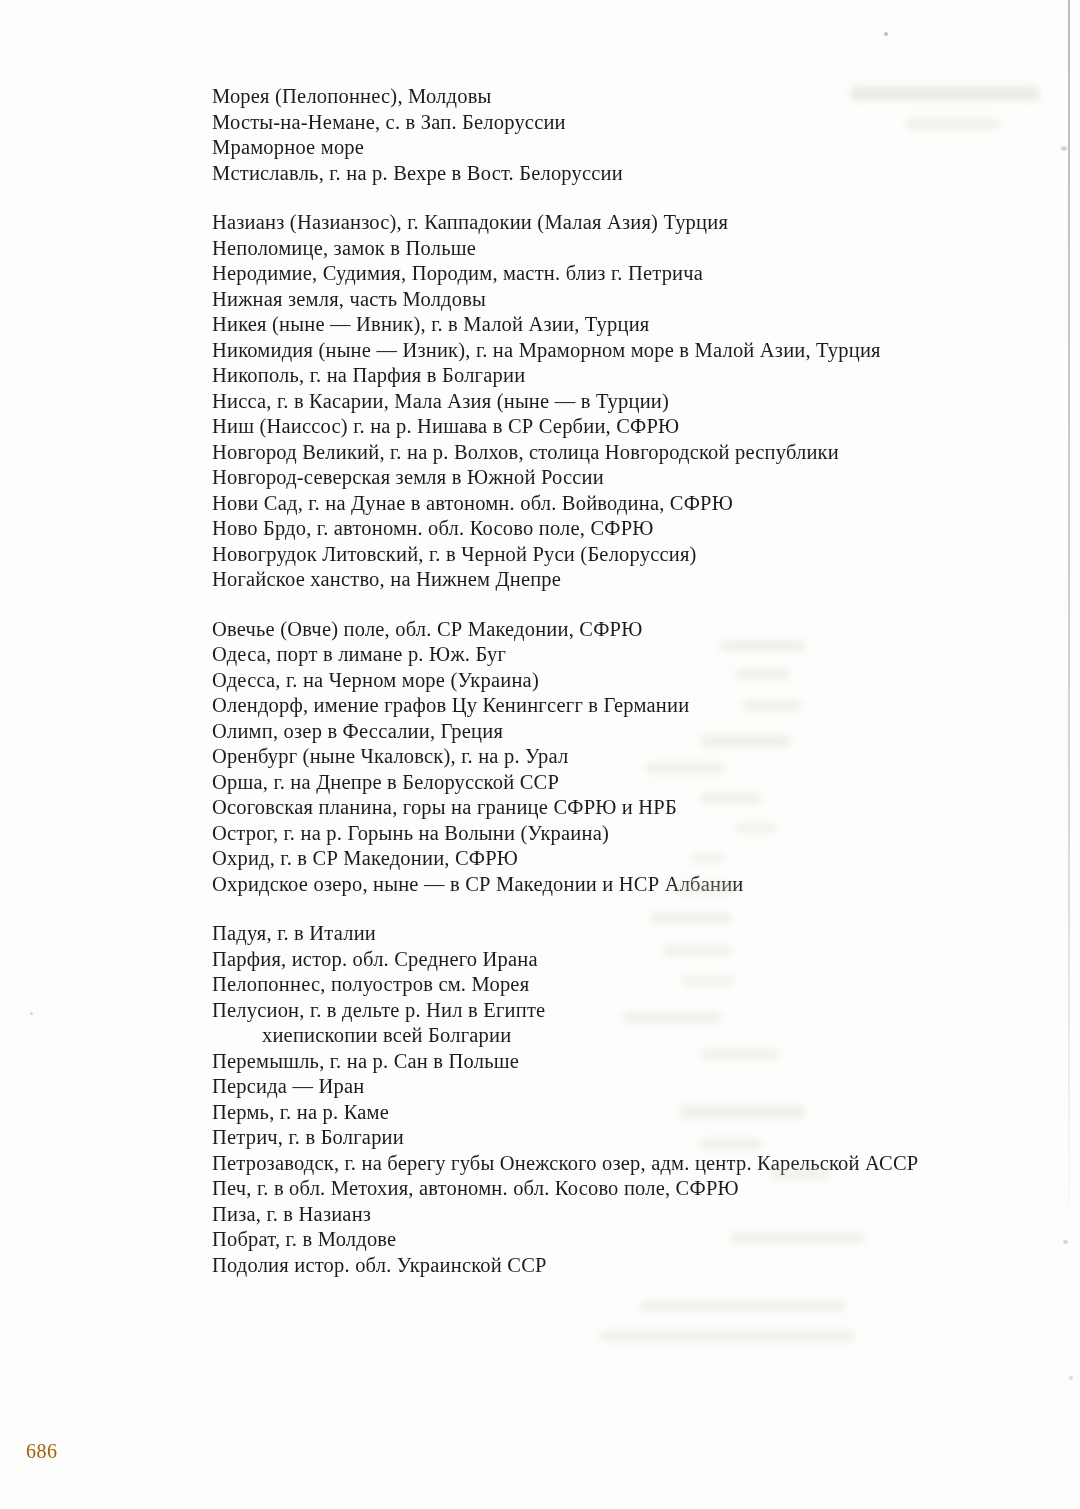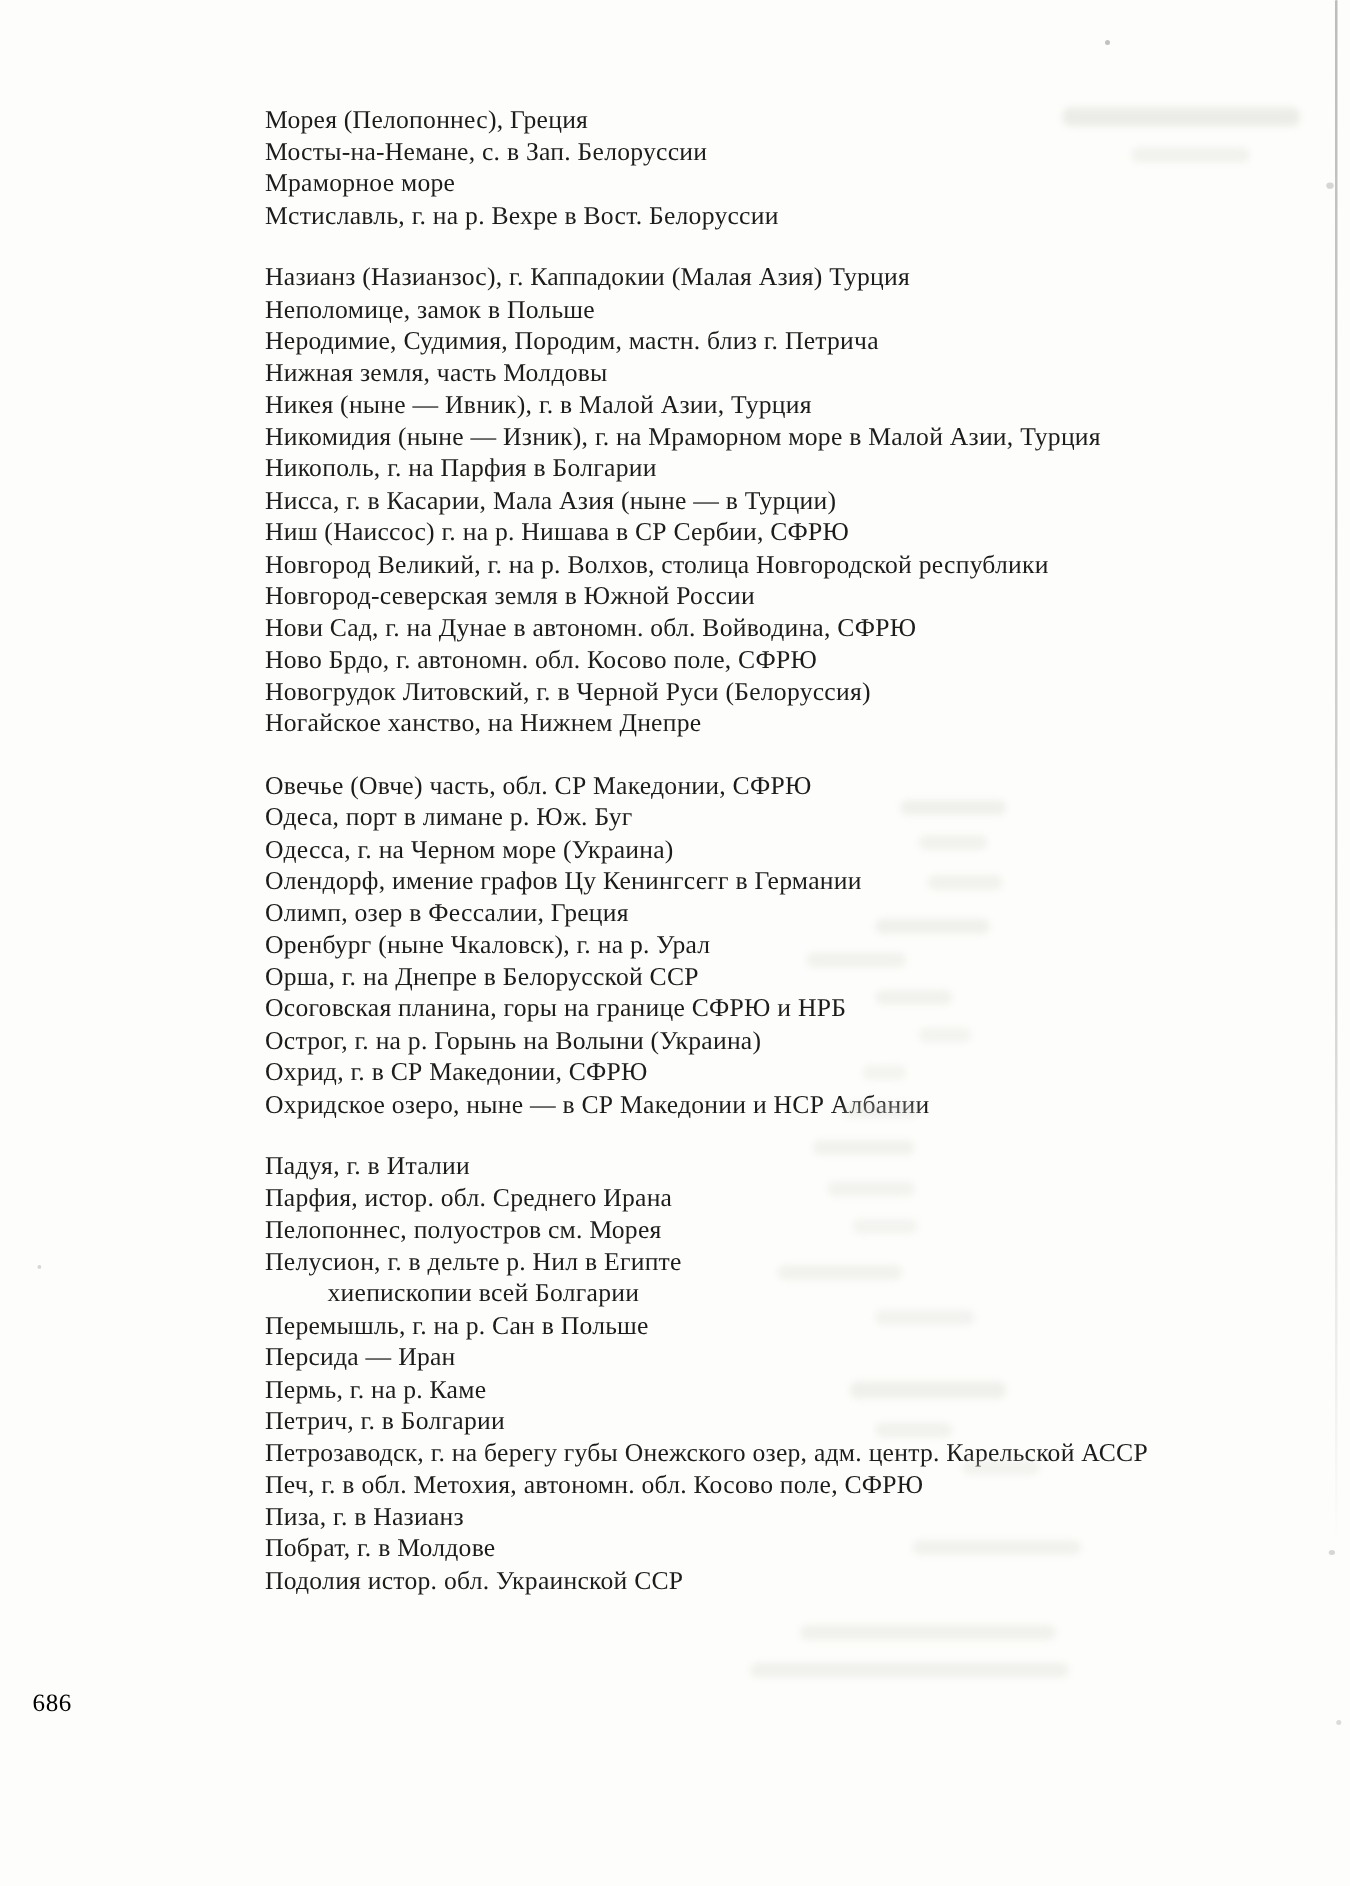--- a/index.html
+++ b/index.html
@@ -11,22 +11,22 @@
   }
   .index{
     position:absolute;left:212px;top:84px;width:850px;
     font-size:20.5px;line-height:25.5px;letter-spacing:.2px;
   }
   .group{margin:0 0 24px 0;}
   .entry{margin:0;}
   .line{white-space:nowrap;}
   .line.cont{padding-left:50px;}
   .pagenum{
-    position:absolute;left:26px;top:1352px;
-    font-size:20px;letter-spacing:.5px;color:#000000;
+    position:absolute;left:26px;top:1440px;
+    font-size:20px;letter-spacing:.5px;color:#a16207;
   }
   
   .scanline{
     position:absolute;left:1068px;top:0;width:2px;height:1235px;
     background:linear-gradient(to bottom,
       rgba(110,110,110,.45),
       rgba(140,140,140,.35) 65%,
       rgba(170,170,170,.15) 90%,
       rgba(180,180,180,0));
     border-radius:1px;
@@ -41,21 +41,21 @@
   }
 </style>
 </head>
 <body>
 
 <main>
 
   <section class="index" id="index-list">
       <div class="group">
         <div class="entry">
-          <div class="line">Морея (Пелопоннес), Греция</div>
+          <div class="line">Морея (Пелопоннес), Молдовы</div>
         </div>
         <div class="entry">
           <div class="line">Мосты-на-Немане, с. в Зап. Белоруссии</div>
         </div>
         <div class="entry">
           <div class="line">Мраморное море</div>
         </div>
         <div class="entry">
           <div class="line">Мстиславль, г. на р. Вехре в Вост. Белоруссии</div>
         </div>
@@ -102,21 +102,21 @@
         </div>
         <div class="entry">
           <div class="line">Новогрудок Литовский, г. в Черной Руси (Белоруссия)</div>
         </div>
         <div class="entry">
           <div class="line">Ногайское ханство, на Нижнем Днепре</div>
         </div>
       </div>
       <div class="group">
         <div class="entry">
-          <div class="line">Овечье (Овче) часть, обл. СР Македонии, СФРЮ</div>
+          <div class="line">Овечье (Овче) поле, обл. СР Македонии, СФРЮ</div>
         </div>
         <div class="entry">
           <div class="line">Одеса, порт в лимане р. Юж. Буг</div>
         </div>
         <div class="entry">
           <div class="line">Одесса, г. на Черном море (Украина)</div>
         </div>
         <div class="entry">
           <div class="line">Олендорф, имение графов Цу Кенингсегг в Германии</div>
         </div>

